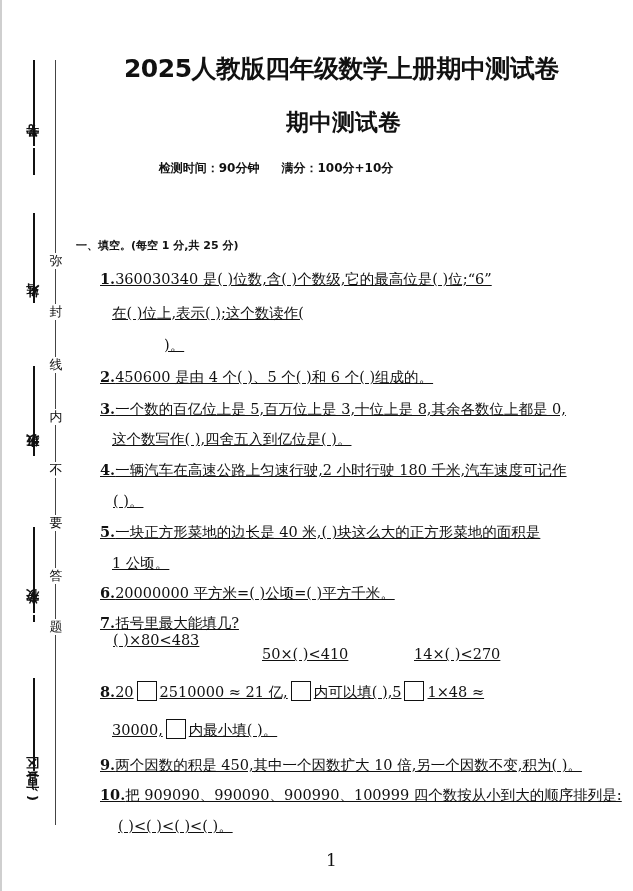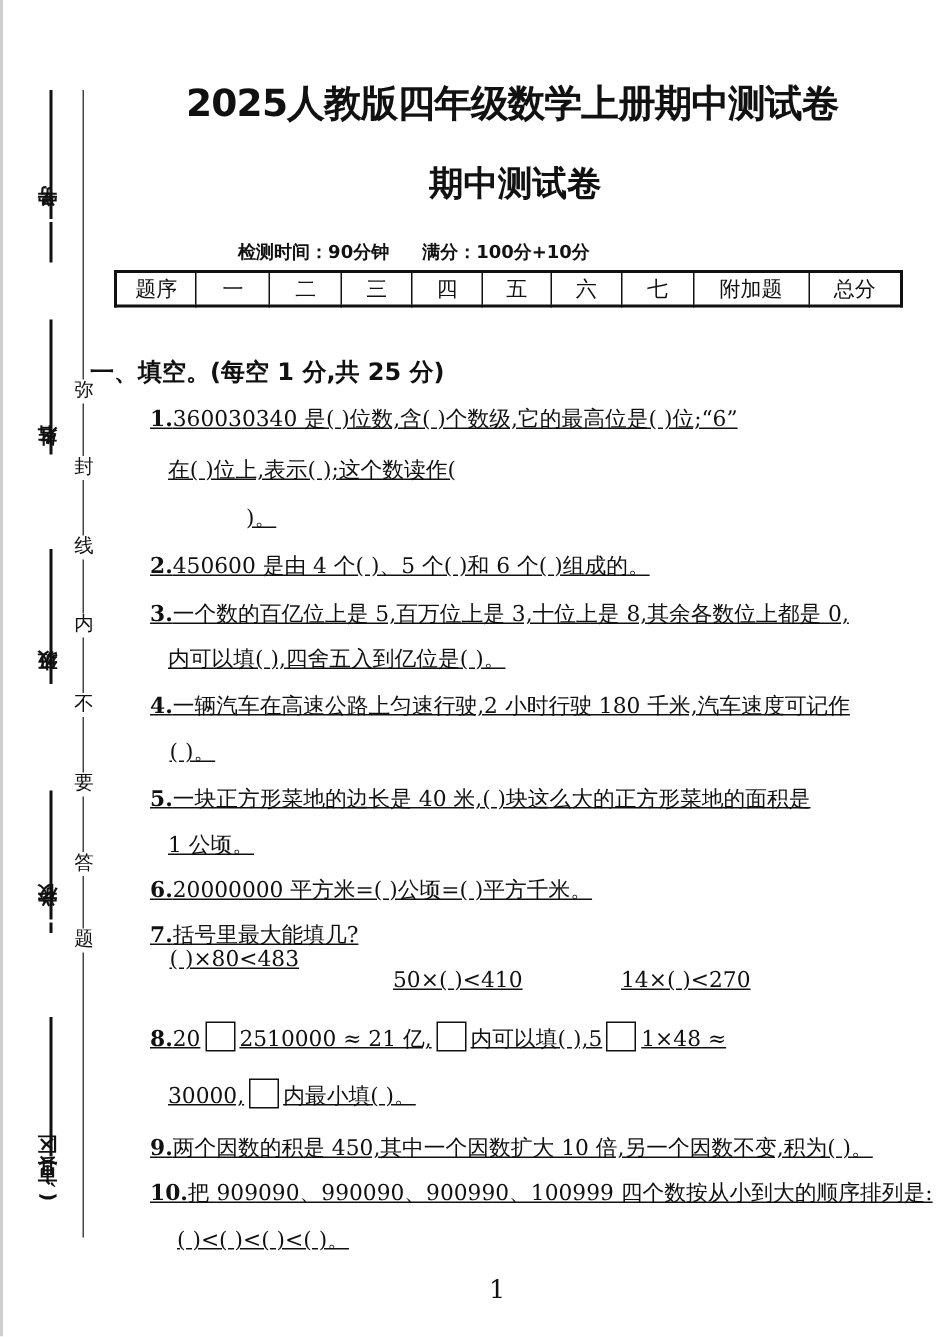--- a/index.html
+++ b/index.html
@@ -56,21 +56,21 @@
     border: 1px solid #111; height: 21px; padding: 0; text-align: center;
   }
 
   
   .q {
     position: absolute; font-size: 14.5px; white-space: nowrap;
     font-family: "DejaVu Serif", "Liberation Serif", serif;
     text-decoration: underline;
   }
   .section {
-    position: absolute; left: 60px; top: 238px; font-size: 16px; font-weight: bold;
+    position: absolute; left: 76px; top: 238px; font-size: 11px; font-weight: bold;
     font-family: "DejaVu Sans", "Liberation Sans", sans-serif;
   }
   .num { font-weight: bold; }
   .sq {
     display: inline-block; width: 18px; height: 18px; border: 1px solid #111;
     vertical-align: -4px; margin: 0 3px;
   }
   .page-num {
     position: absolute; top: 850px; left: 0; width: 633px; text-align: center;
     font-size: 17px; padding-left: 30px; box-sizing: border-box;
@@ -117,51 +117,39 @@
       <col style="width:48px">
       <col style="width:47px">
       <col style="width:47px">
       <col style="width:46px">
       <col style="width:47px">
       <col style="width:48px">
       <col style="width:77px">
       <col style="width:62px">
   </colgroup>
   <tbody>
-      <tr>
-    <td>题序</td>
-    <td>一</td>
-    <td>二</td>
-    <td>三</td>
-    <td>四</td>
-    <td>五</td>
-    <td>六</td>
-    <td>七</td>
-    <td>附加题</td>
-    <td>总分</td>
-  </tr>
 </tbody>
   </table>
 
 <div class="section">一、填空。(每空 1 分,共 25 分)</div>
 
 <div class="q" style="left:100px;top:270px">
   <span class="num">1.</span><span>360030340 是(        )位数,含(      )个数级,它的最高位是(        )位;“6”</span>
 </div>
 <div class="q" style="left:112px;top:304px">在(          )位上,表示(                  );这个数读作(</div>
 <div class="q" style="left:164px;top:336px">)。</div>
 
 <div class="q" style="left:100px;top:368px">
   <span class="num">2.</span><span>450600 是由 4 个(          )、5 个(       )和 6 个(       )组成的。</span>
 </div>
 
 <div class="q" style="left:100px;top:400px">
   <span class="num">3.</span><span>一个数的百亿位上是 5,百万位上是 3,十位上是 8,其余各数位上都是 0,</span>
 </div>
-<div class="q" style="left:112px;top:430px">内可以填(                      ),四舍五入到亿位是(            )。</div>
+<div class="q" style="left:112px;top:430px">这个数写作(                      ),四舍五入到亿位是(            )。</div>
 
 <div class="q" style="left:100px;top:461px">
   <span class="num">4.</span><span>一辆汽车在高速公路上匀速行驶,2 小时行驶 180 千米,汽车速度可记作</span>
 </div>
 <div class="q" style="left:113px;top:492px">(                    )。</div>
 
 <div class="q" style="left:100px;top:523px">
   <span class="num">5.</span><span>一块正方形菜地的边长是 40 米,(        )块这么大的正方形菜地的面积是</span>
 </div>
 <div class="q" style="left:112px;top:554px">1 公顷。</div>

